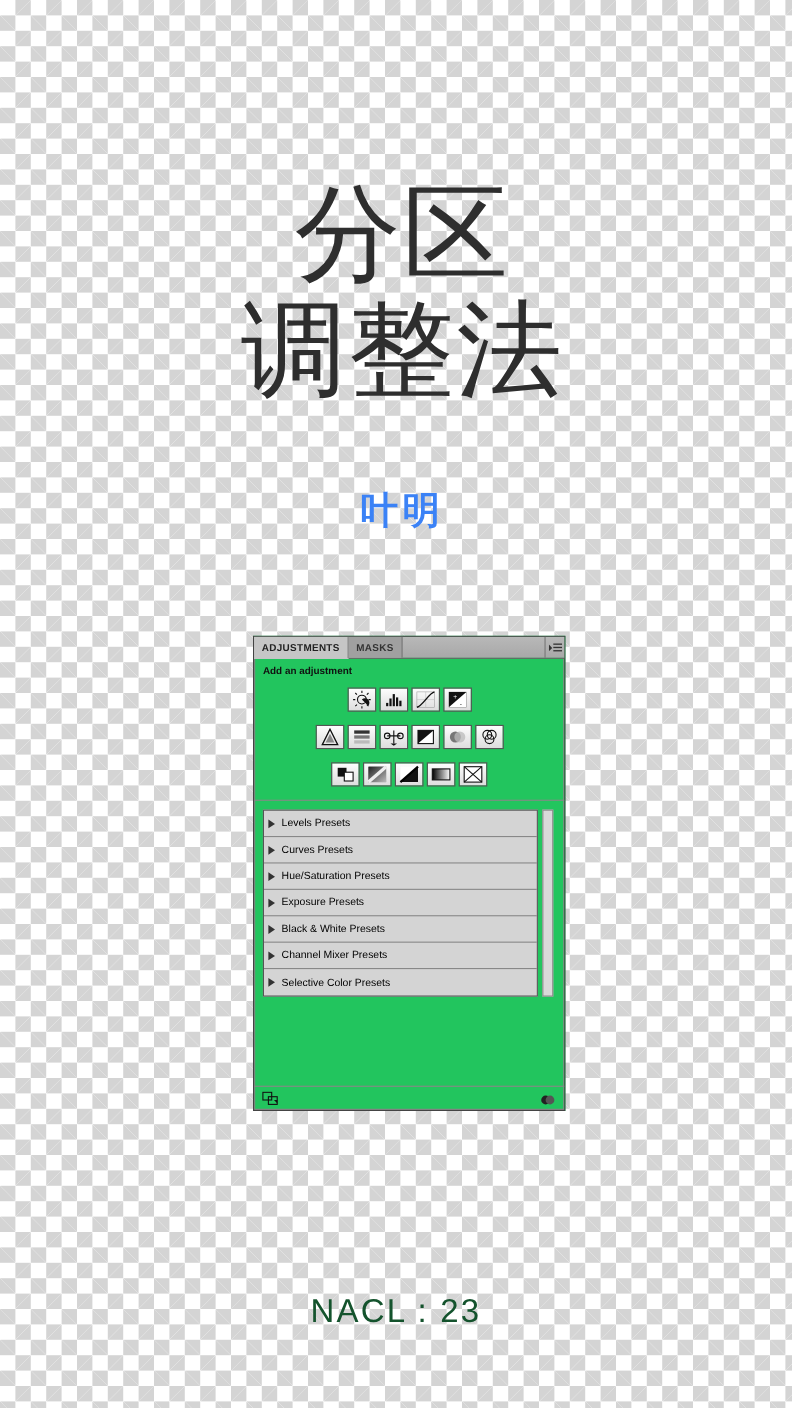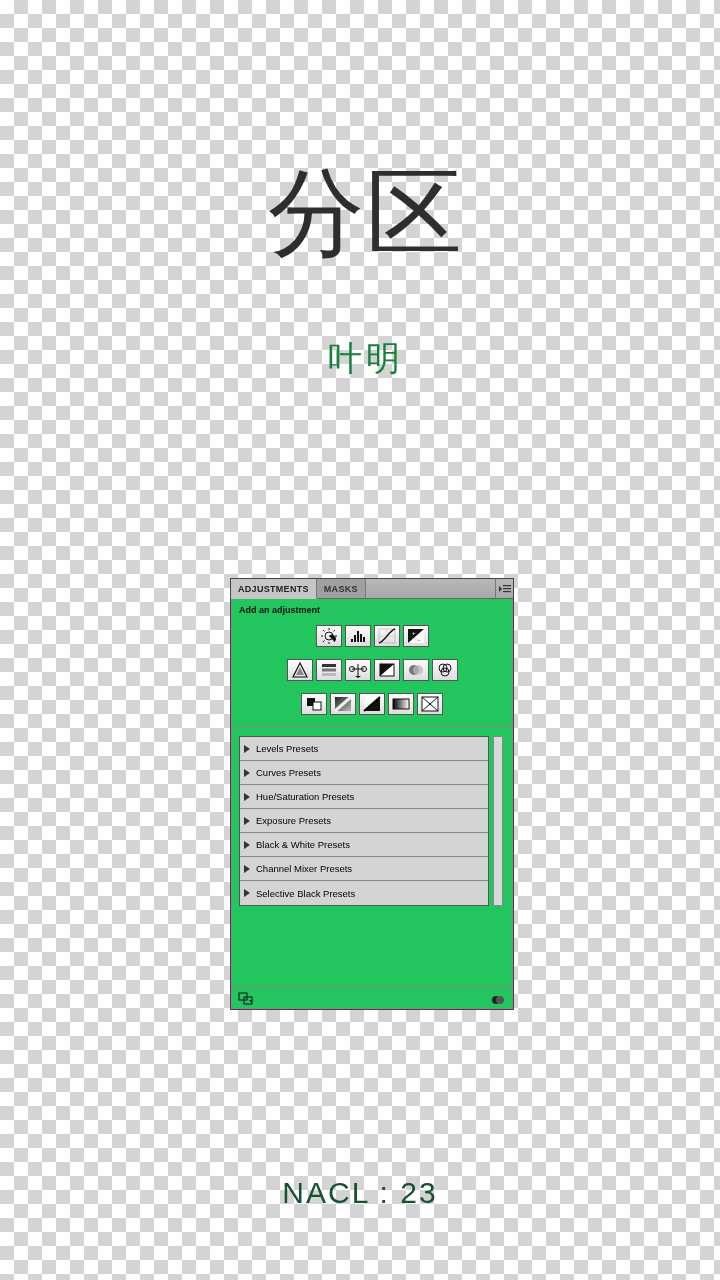--- a/index.html
+++ b/index.html
@@ -25,22 +25,22 @@
     margin-left: 12px;
   }
   .title-line1, .title-line2 {
     font-size: 96px;
     font-weight: 500;
     line-height: 1.1;
     letter-spacing: 2px;
   }
   .author {
     font-size: 34px;
-    font-weight: 400;
-    color: #15803d;
+    font-weight: 700;
+    color: #3b82f6;
     margin-top: 70px;
     letter-spacing: 4px;
   }
   .panel {
     position: absolute;
     top: 578px;
     left: 230px;
     width: 284px;
     height: 432px;
     background: #22c55e;
@@ -149,20 +149,21 @@
     color:#14532d;
     font-weight:400;
   }
   svg { display:block; }
 </style>
 </head>
 <body>
 
 <div class="title-block">
   <div class="title-line1">分区</div>
+  <div class="title-line2">调整法</div>
   <div class="author">叶明</div>
 </div>
 
 <div class="panel">
   <div class="tabbar">
     <div class="tab active">ADJUSTMENTS</div>
     <div class="tab inactive">MASKS</div>
     <div class="tab-spacer"></div>
     <div class="panel-menu-btn">
       <svg viewBox="0 0 12 10">
@@ -335,21 +336,21 @@
       <div class="preset-row">
           <span class="preset-arrow"></span>
           <span>Black &amp; White Presets</span>
         </div>
       <div class="preset-row">
           <span class="preset-arrow"></span>
           <span>Channel Mixer Presets</span>
         </div>
       <div class="preset-row">
           <span class="preset-arrow"></span>
-          <span>Selective Black Presets</span>
+          <span>Selective Color Presets</span>
         </div>
     </div>
     <div class="presets-scroll"></div>
   </div>
 
   <div class="panel-footer">
     <div class="footer-icon">
       <svg width="16" height="14" viewBox="0 0 16 14">
           <rect x="1" y="1" width="8" height="7" fill="none" stroke="#111"></rect>
           <rect x="6" y="5" width="8" height="7" fill="none" stroke="#111"></rect>

